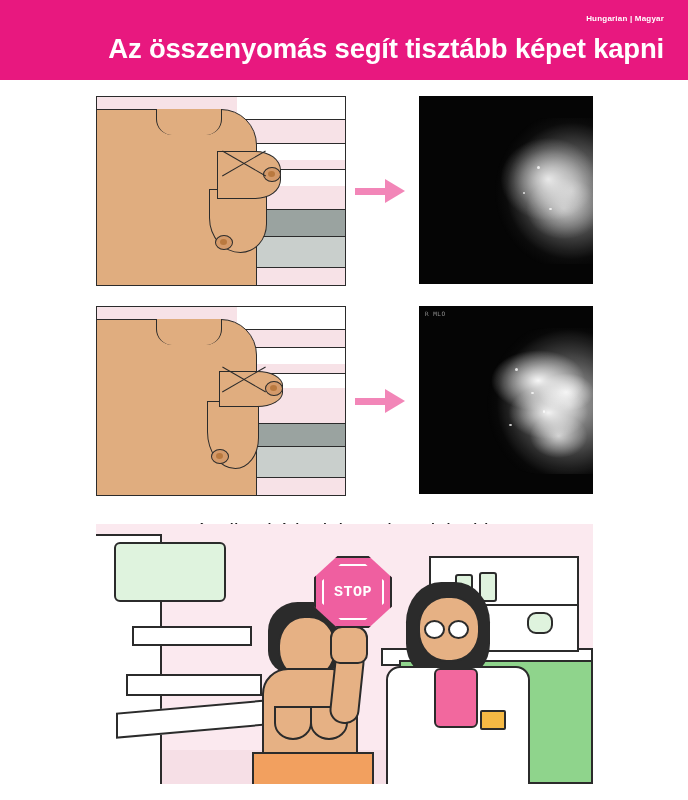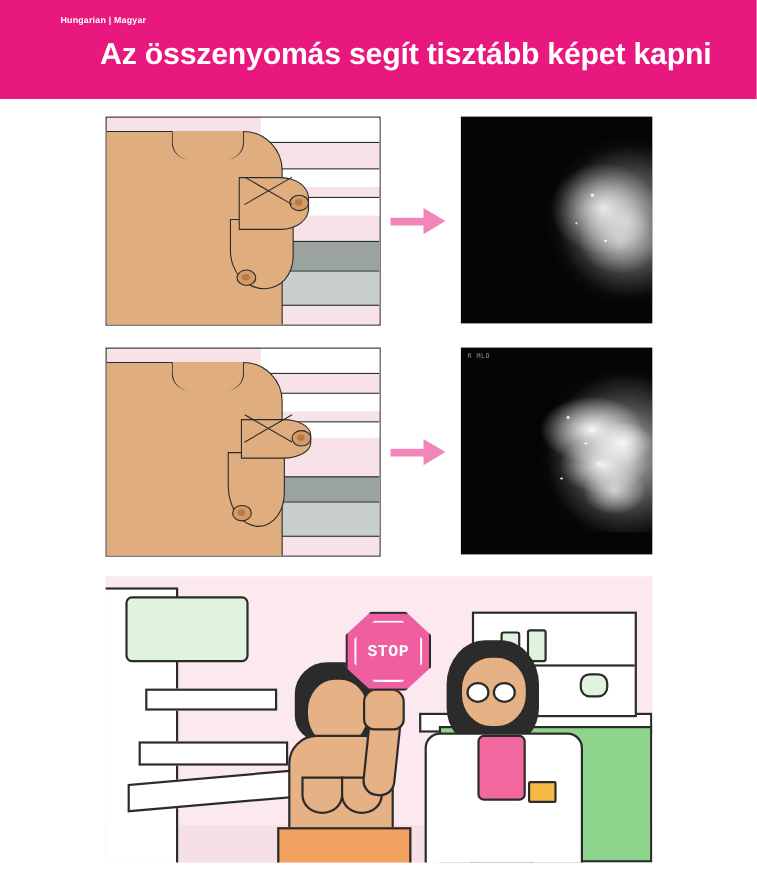--- a/index.html
+++ b/index.html
@@ -11,25 +11,26 @@
     width: 688px;
     height: 800px;
     font-family: "Liberation Sans", sans-serif;
     overflow: hidden;
     position: relative;
   }
 
   
   .header {
     background: #e8187f;
-    height: 90px;
+    height: 80px;
     width: 100%;
     box-sizing: border-box;
     padding: 10px 24px 0 55px;
     position: relative;
+    text-align: right;
   }
   .header-lang {
     color: #ffffff;
     font-size: 8px;
     font-weight: bold;
     letter-spacing: .2px;
     padding-top: 4px;
   }
   .header-title {
     color: #ffffff;

